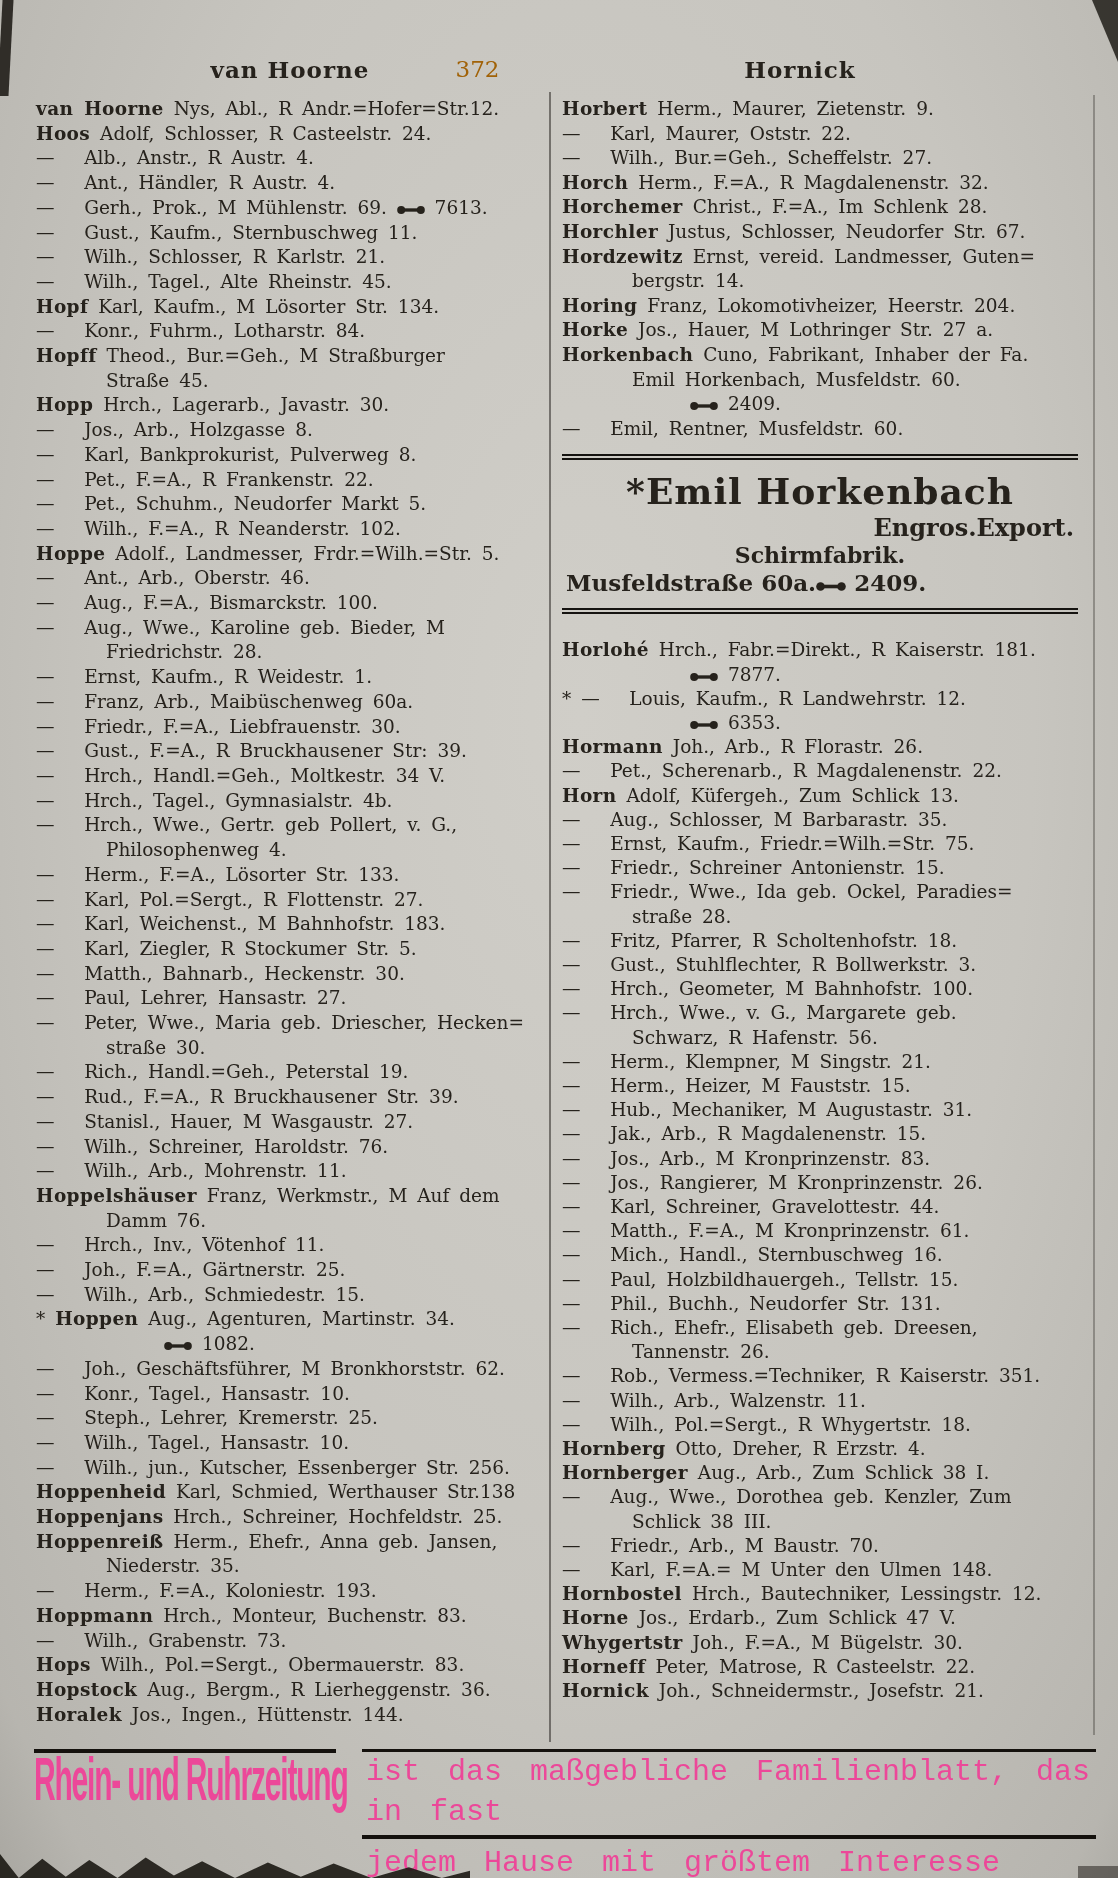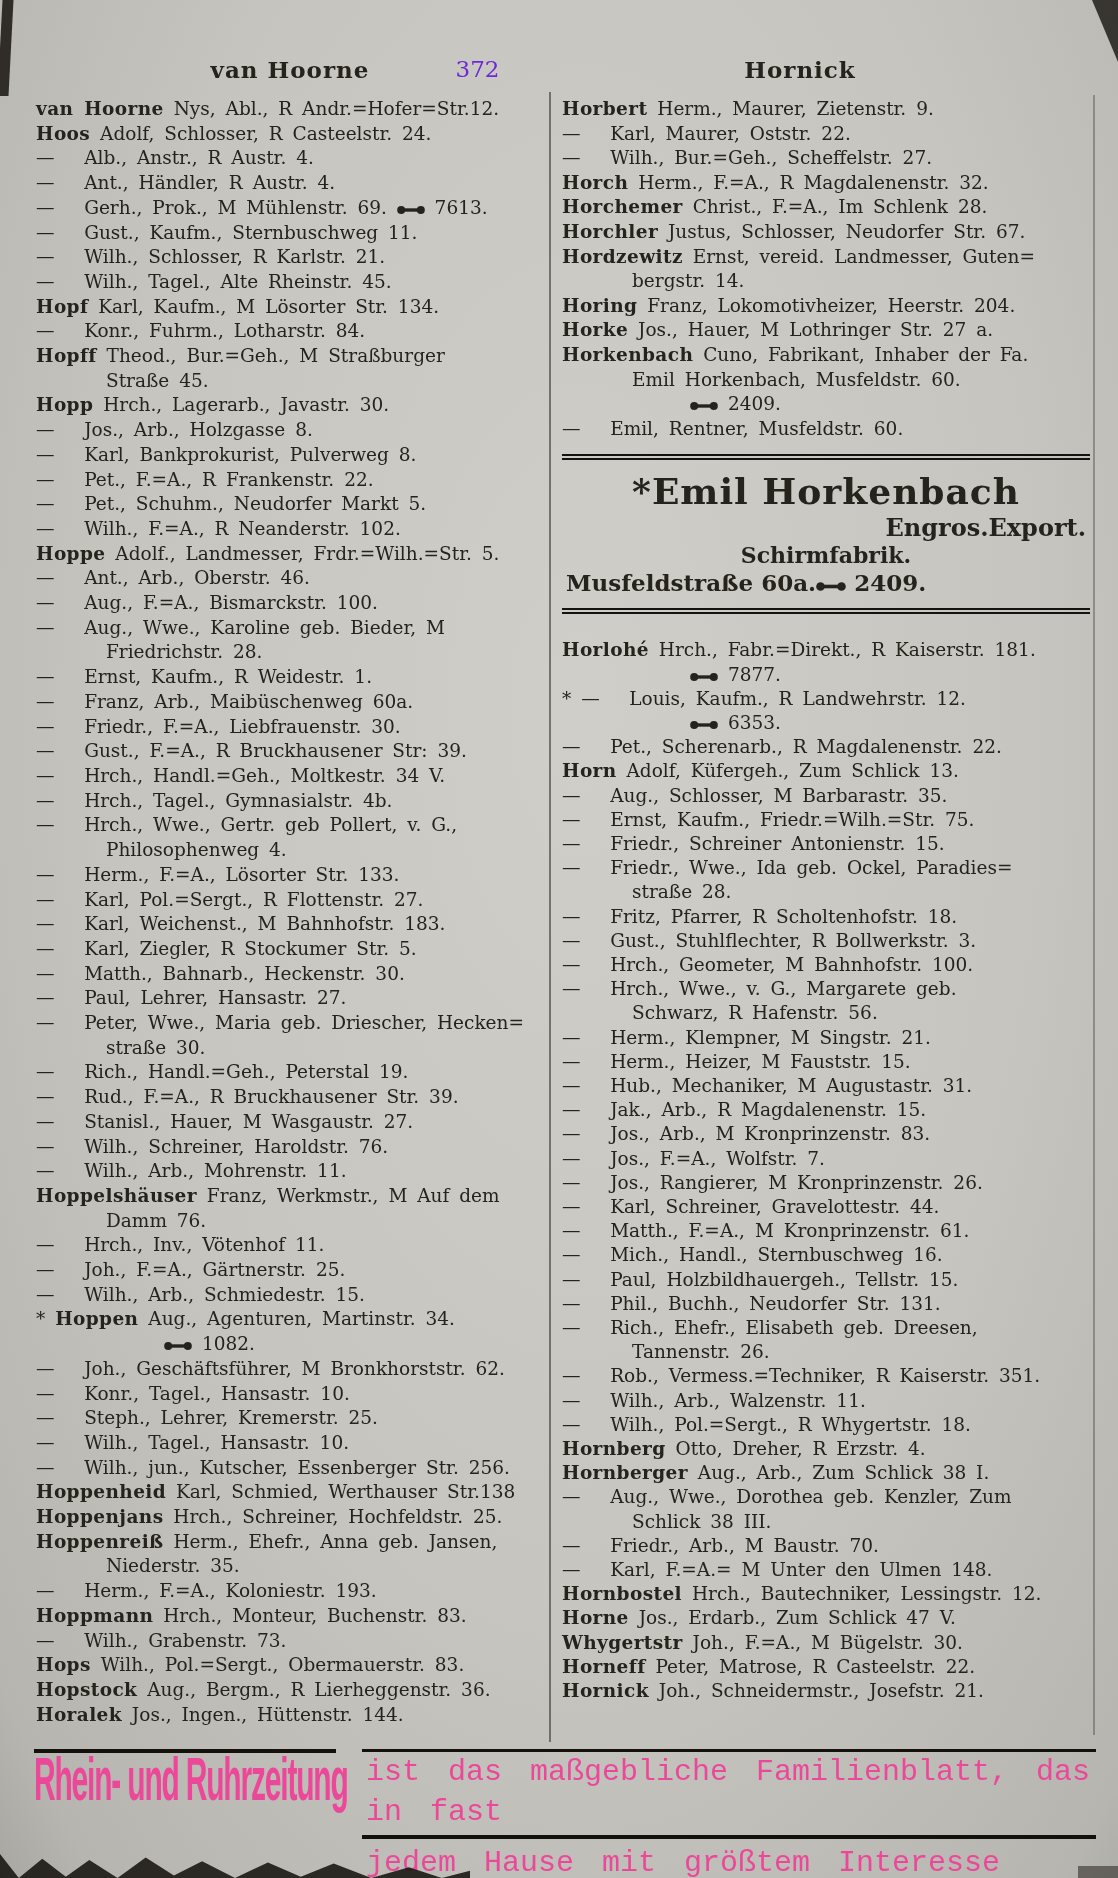--- a/index.html
+++ b/index.html
@@ -6,39 +6,39 @@
   body{
     width:1118px;height:1878px;position:relative;overflow:hidden;
     background:radial-gradient(ellipse at 52% 38%, #d0cec8 0%, #c7c5bf 55%, #b7b5af 92%, #a9a7a1 100%);
     font-family:"DejaVu Serif", serif;
     color:#26221c;
   }
   .page{position:absolute;inset:0;}
   
   .hdr{position:absolute;top:56px;left:0;width:100%;height:30px;font-size:23px;}
   .hdr .hl{position:absolute;left:185px;width:210px;text-align:center;font-weight:bold;letter-spacing:1px;}
-  .hdr .hp{position:absolute;left:430px;width:95px;text-align:center;color:#6d28d9;}
+  .hdr .hp{position:absolute;left:430px;width:95px;text-align:center;color:#a16207;}
   .hdr .hr{position:absolute;left:715px;width:170px;text-align:center;font-weight:bold;letter-spacing:1px;}
   
   .divider{position:absolute;left:549px;top:92px;width:2px;height:1650px;background:rgba(45,42,38,.55);}
   .edge-rule{position:absolute;left:1093px;top:95px;width:2px;height:1640px;background:rgba(45,42,38,.35);}
   
   .col{position:absolute;top:97px;}
   #col-left{left:36px;width:513px;}
   #col-right{left:562px;width:528px;}
   .entry{font-size:18.5px;word-spacing:4px;padding-left:70px;text-indent:-70px;}
   #col-left .entry{line-height:24.7px;}
   #right-top .entry{line-height:24.6px;}
   #right-bottom .entry{line-height:24.2px;}
   .entry b{letter-spacing:.4px;}
   .entry .dash{letter-spacing:0;}
   .phone-line{padding-left:58px;text-indent:0;}
   svg.ph{fill:#26221c;vertical-align:-1px;}
   
-  .adbox{margin:13px 0 24px 0;border-top:6px double #151310;border-bottom:6px double #151310;padding:10px 4px 10px 4px;}
+  .adbox{margin:13px 12px 24px 0;border-top:6px double #151310;border-bottom:6px double #151310;padding:10px 4px 10px 4px;}
   .ad-title{text-align:center;font-weight:bold;font-size:36px;line-height:42px;letter-spacing:1px;}
   .ad-row{display:flex;justify-content:flex-end;font-weight:bold;font-size:24px;line-height:28px;margin-top:2px;}
   .ad-sub{text-align:center;font-weight:bold;font-size:22px;line-height:26px;}
   .ad-row2{display:flex;justify-content:flex-start;align-items:baseline;font-weight:bold;font-size:23px;line-height:30px;padding-right:24px;}
   .ad-row2 .ad-phone{font-weight:bold;}
   
   .bottom-ad{position:absolute;left:34px;top:1749px;width:1062px;display:flex;color:#ec4899;}
   .brand{width:302px;border-top:4px solid #14110d;border-bottom:7px double #14110d;padding:1px 0 6px 0;white-space:nowrap;overflow:visible;}
   .brand-text{display:inline-block;font-family:"Liberation Sans", sans-serif;font-weight:bold;font-size:50px;line-height:52px;letter-spacing:-2px;transform:scale(.60,1.22);transform-origin:0 55%;}
   .ba-right{flex:1;font-family:Liberation Mono, monospace;font-size:30px;margin-left:26px;}
@@ -180,36 +180,36 @@
         <div class="entry"><b>Horlohé</b> Hrch., Fabr.=Direkt., R Kaiserstr. 181.<div class="phone-line"><svg class="ph" viewBox="0 0 30 10" width="28" height="10" aria-hidden="true">
               <circle cx="4.5" cy="5" r="4.3"></circle>
               <rect x="5" y="3.2" width="20" height="3.6"></rect>
               <circle cx="25.5" cy="5" r="4.3"></circle>
             </svg> 7877.</div></div>
         <div class="entry"><span>*</span>&nbsp;<span class="dash">—</span>&nbsp;&nbsp; Louis, Kaufm., R Landwehrstr. 12.<div class="phone-line"><svg class="ph" viewBox="0 0 30 10" width="28" height="10" aria-hidden="true">
               <circle cx="4.5" cy="5" r="4.3"></circle>
               <rect x="5" y="3.2" width="20" height="3.6"></rect>
               <circle cx="25.5" cy="5" r="4.3"></circle>
             </svg> 6353.</div></div>
+        <div class="entry"><b>Hormann</b> Joh., Arb., R Florastr. 26.</div>
         <div class="entry"><span class="dash">—</span>&nbsp;&nbsp; Pet., Scherenarb., R Magdalenenstr. 22.</div>
         <div class="entry"><b>Horn</b> Adolf, Küfergeh., Zum Schlick 13.</div>
         <div class="entry"><span class="dash">—</span>&nbsp;&nbsp; Aug., Schlosser, M Barbarastr. 35.</div>
         <div class="entry"><span class="dash">—</span>&nbsp;&nbsp; Ernst, Kaufm., Friedr.=Wilh.=Str. 75.</div>
         <div class="entry"><span class="dash">—</span>&nbsp;&nbsp; Friedr., Schreiner Antonienstr. 15.</div>
         <div class="entry"><span class="dash">—</span>&nbsp;&nbsp; Friedr., Wwe., Ida geb. Ockel, Paradies=<br>straße 28.</div>
         <div class="entry"><span class="dash">—</span>&nbsp;&nbsp; Fritz, Pfarrer, R Scholtenhofstr. 18.</div>
         <div class="entry"><span class="dash">—</span>&nbsp;&nbsp; Gust., Stuhlflechter, R Bollwerkstr. 3.</div>
         <div class="entry"><span class="dash">—</span>&nbsp;&nbsp; Hrch., Geometer, M Bahnhofstr. 100.</div>
         <div class="entry"><span class="dash">—</span>&nbsp;&nbsp; Hrch., Wwe., v. G., Margarete geb.<br>Schwarz, R Hafenstr. 56.</div>
         <div class="entry"><span class="dash">—</span>&nbsp;&nbsp; Herm., Klempner, M Singstr. 21.</div>
         <div class="entry"><span class="dash">—</span>&nbsp;&nbsp; Herm., Heizer, M Fauststr. 15.</div>
         <div class="entry"><span class="dash">—</span>&nbsp;&nbsp; Hub., Mechaniker, M Augustastr. 31.</div>
         <div class="entry"><span class="dash">—</span>&nbsp;&nbsp; Jak., Arb., R Magdalenenstr. 15.</div>
         <div class="entry"><span class="dash">—</span>&nbsp;&nbsp; Jos., Arb., M Kronprinzenstr. 83.</div>
-        <div class="entry"><span class="dash">—</span>&nbsp;&nbsp; Jos., F.=A., Wolfstr. 7.</div>
         <div class="entry"><span class="dash">—</span>&nbsp;&nbsp; Jos., Rangierer, M Kronprinzenstr. 26.</div>
         <div class="entry"><span class="dash">—</span>&nbsp;&nbsp; Karl, Schreiner, Gravelottestr. 44.</div>
         <div class="entry"><span class="dash">—</span>&nbsp;&nbsp; Matth., F.=A., M Kronprinzenstr. 61.</div>
         <div class="entry"><span class="dash">—</span>&nbsp;&nbsp; Mich., Handl., Sternbuschweg 16.</div>
         <div class="entry"><span class="dash">—</span>&nbsp;&nbsp; Paul, Holzbildhauergeh., Tellstr. 15.</div>
         <div class="entry"><span class="dash">—</span>&nbsp;&nbsp; Phil., Buchh., Neudorfer Str. 131.</div>
         <div class="entry"><span class="dash">—</span>&nbsp;&nbsp; Rich., Ehefr., Elisabeth geb. Dreesen,<br>Tannenstr. 26.</div>
         <div class="entry"><span class="dash">—</span>&nbsp;&nbsp; Rob., Vermess.=Techniker, R Kaiserstr. 351.</div>
         <div class="entry"><span class="dash">—</span>&nbsp;&nbsp; Wilh., Arb., Walzenstr. 11.</div>
         <div class="entry"><span class="dash">—</span>&nbsp;&nbsp; Wilh., Pol.=Sergt., R Whygertstr. 18.</div>

